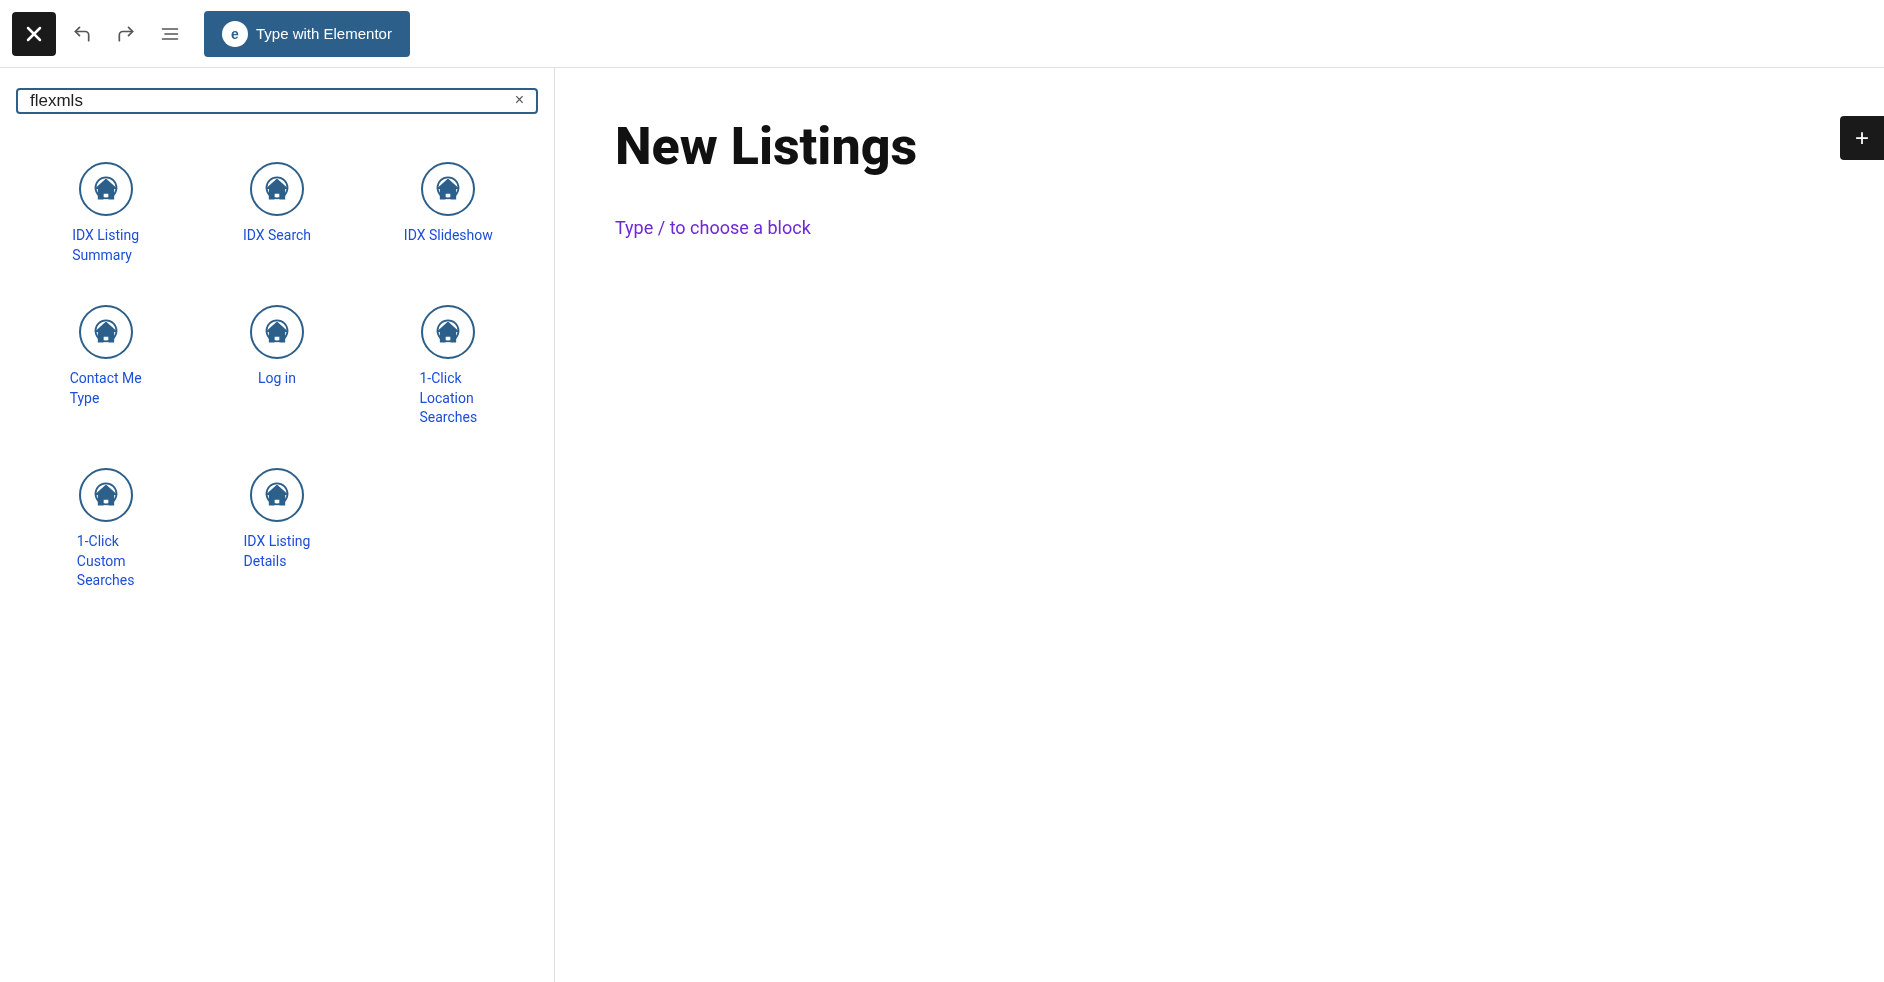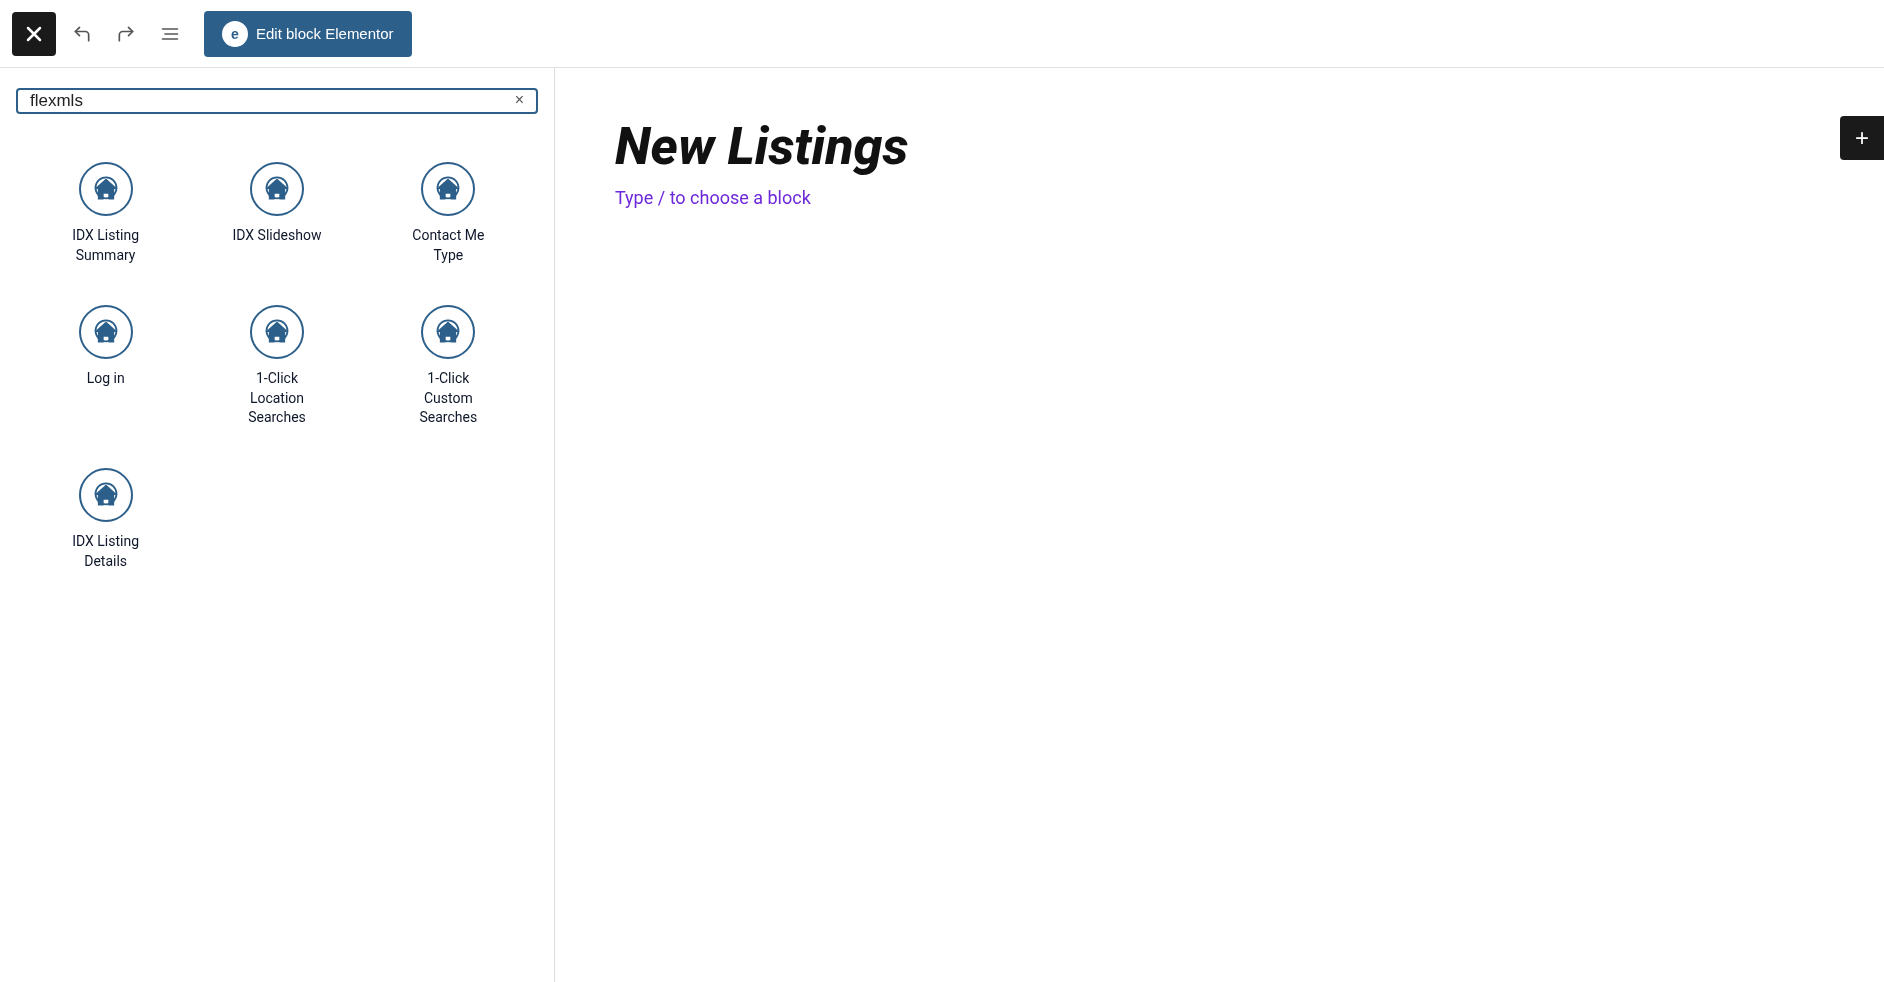--- a/index.html
+++ b/index.html
@@ -122,37 +122,36 @@
       border-radius: 50%;
       display: flex; align-items: center; justify-content: center;
       color: #2c5f8a;
     }
     .block-icon svg {
       width: 28px; height: 28px;
       fill: #2c5f8a;
     }
     .block-label {
       font-size: 14px;
-      color: #0f172a;
-      text-align: center;
+      color: #1d4ed8;
+      text-align: left;
       line-height: 1.4;
     }
 
     
     .right-panel {
       flex: 1;
       padding: 48px 60px;
       position: relative;
     }
     .page-title {
       font-size: 52px;
       font-weight: 800;
       color: #111;
-      margin-bottom: 10px;
-      font-style: italic;
+      margin-bottom: 40px;
     }
     .block-hint {
       font-size: 18px;
       color: #6d28d9;
     }
 
     
     .add-block-btn {
       position: absolute;
       right: 0;
@@ -195,21 +194,21 @@
     <svg viewBox="0 0 24 24" fill="none" stroke="currentColor" stroke-width="2" stroke-linecap="round">
       <line x1="3" y1="6" x2="21" y2="6"></line>
       <line x1="6" y1="12" x2="21" y2="12"></line>
       <line x1="3" y1="18" x2="21" y2="18"></line>
     </svg>
   </button>
   <button class="edit-elementor-btn">
     <div class="e-icon">
       <span>e</span>
     </div>
-    <span>Edit block Elementor</span>
+    <span>Type with Elementor</span>
   </button>
 </div>
 
 <div class="main-layout">
 
   <div class="left-panel">
 
     <div class="search-box">
       <input type="text" value="flexmls" style="">
       <button class="search-clear">×</button>
@@ -218,20 +217,29 @@
     <div class="block-grid" id="block-grid">
     <div class="block-item">
           <div class="block-icon">
             <svg viewBox="0 0 24 24" xmlns="http://www.w3.org/2000/svg">
       <path d="M12 3L2 12h3v9h5v-5h4v5h5v-9h3L12 3z" fill="#2c5f8a"></path>
       <circle cx="12" cy="11" r="9" fill="none" stroke="#2c5f8a" stroke-width="1.5"></circle>
     </svg>
           </div>
           <span class="block-label" style="white-space: pre-line;">IDX Listing
 Summary</span>
+        </div>
+        <div class="block-item">
+          <div class="block-icon">
+            <svg viewBox="0 0 24 24" xmlns="http://www.w3.org/2000/svg">
+      <path d="M12 3L2 12h3v9h5v-5h4v5h5v-9h3L12 3z" fill="#2c5f8a"></path>
+      <circle cx="12" cy="11" r="9" fill="none" stroke="#2c5f8a" stroke-width="1.5"></circle>
+    </svg>
+          </div>
+          <span class="block-label" style="white-space: pre-line;">IDX Search</span>
         </div>
         <div class="block-item">
           <div class="block-icon">
             <svg viewBox="0 0 24 24" xmlns="http://www.w3.org/2000/svg">
       <path d="M12 3L2 12h3v9h5v-5h4v5h5v-9h3L12 3z" fill="#2c5f8a"></path>
       <circle cx="12" cy="11" r="9" fill="none" stroke="#2c5f8a" stroke-width="1.5"></circle>
     </svg>
           </div>
           <span class="block-label" style="white-space: pre-line;">IDX Slideshow</span>
         </div>

